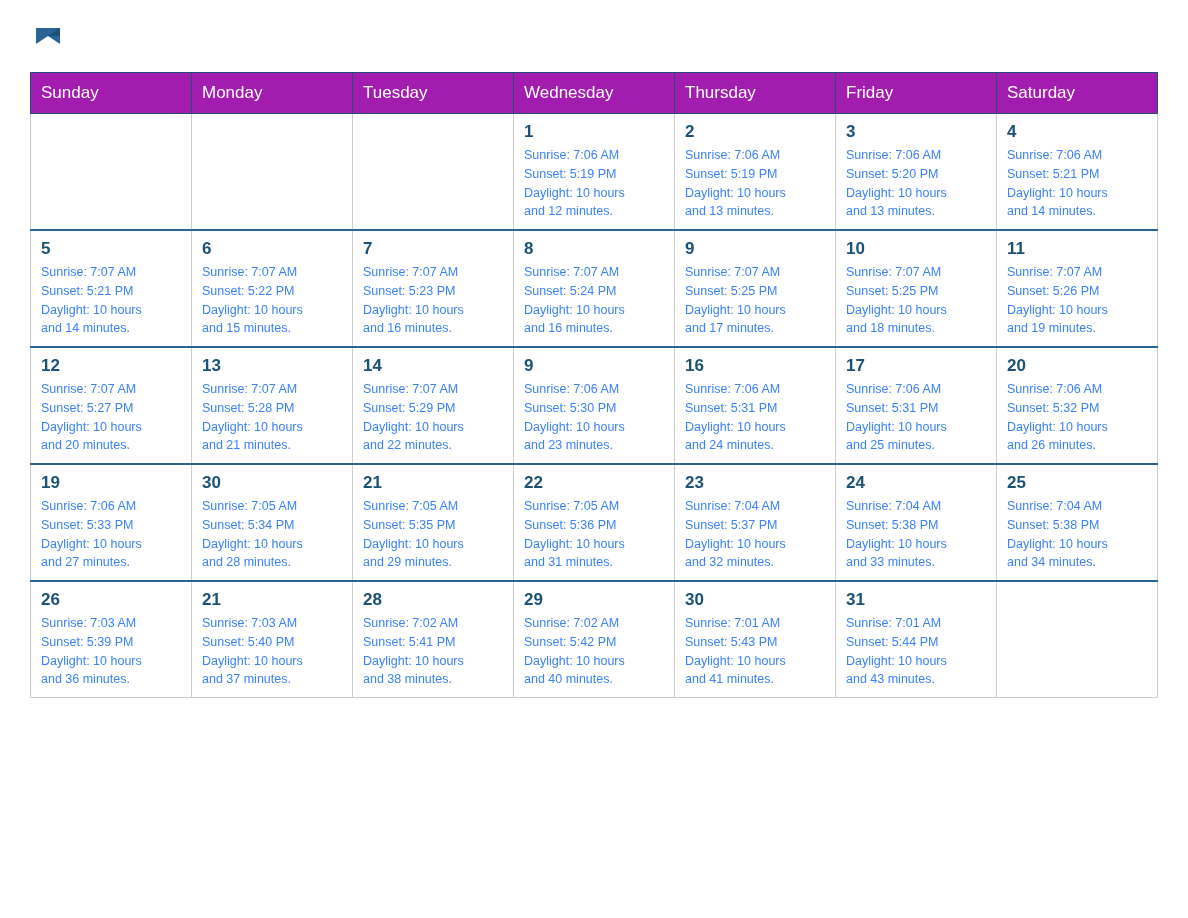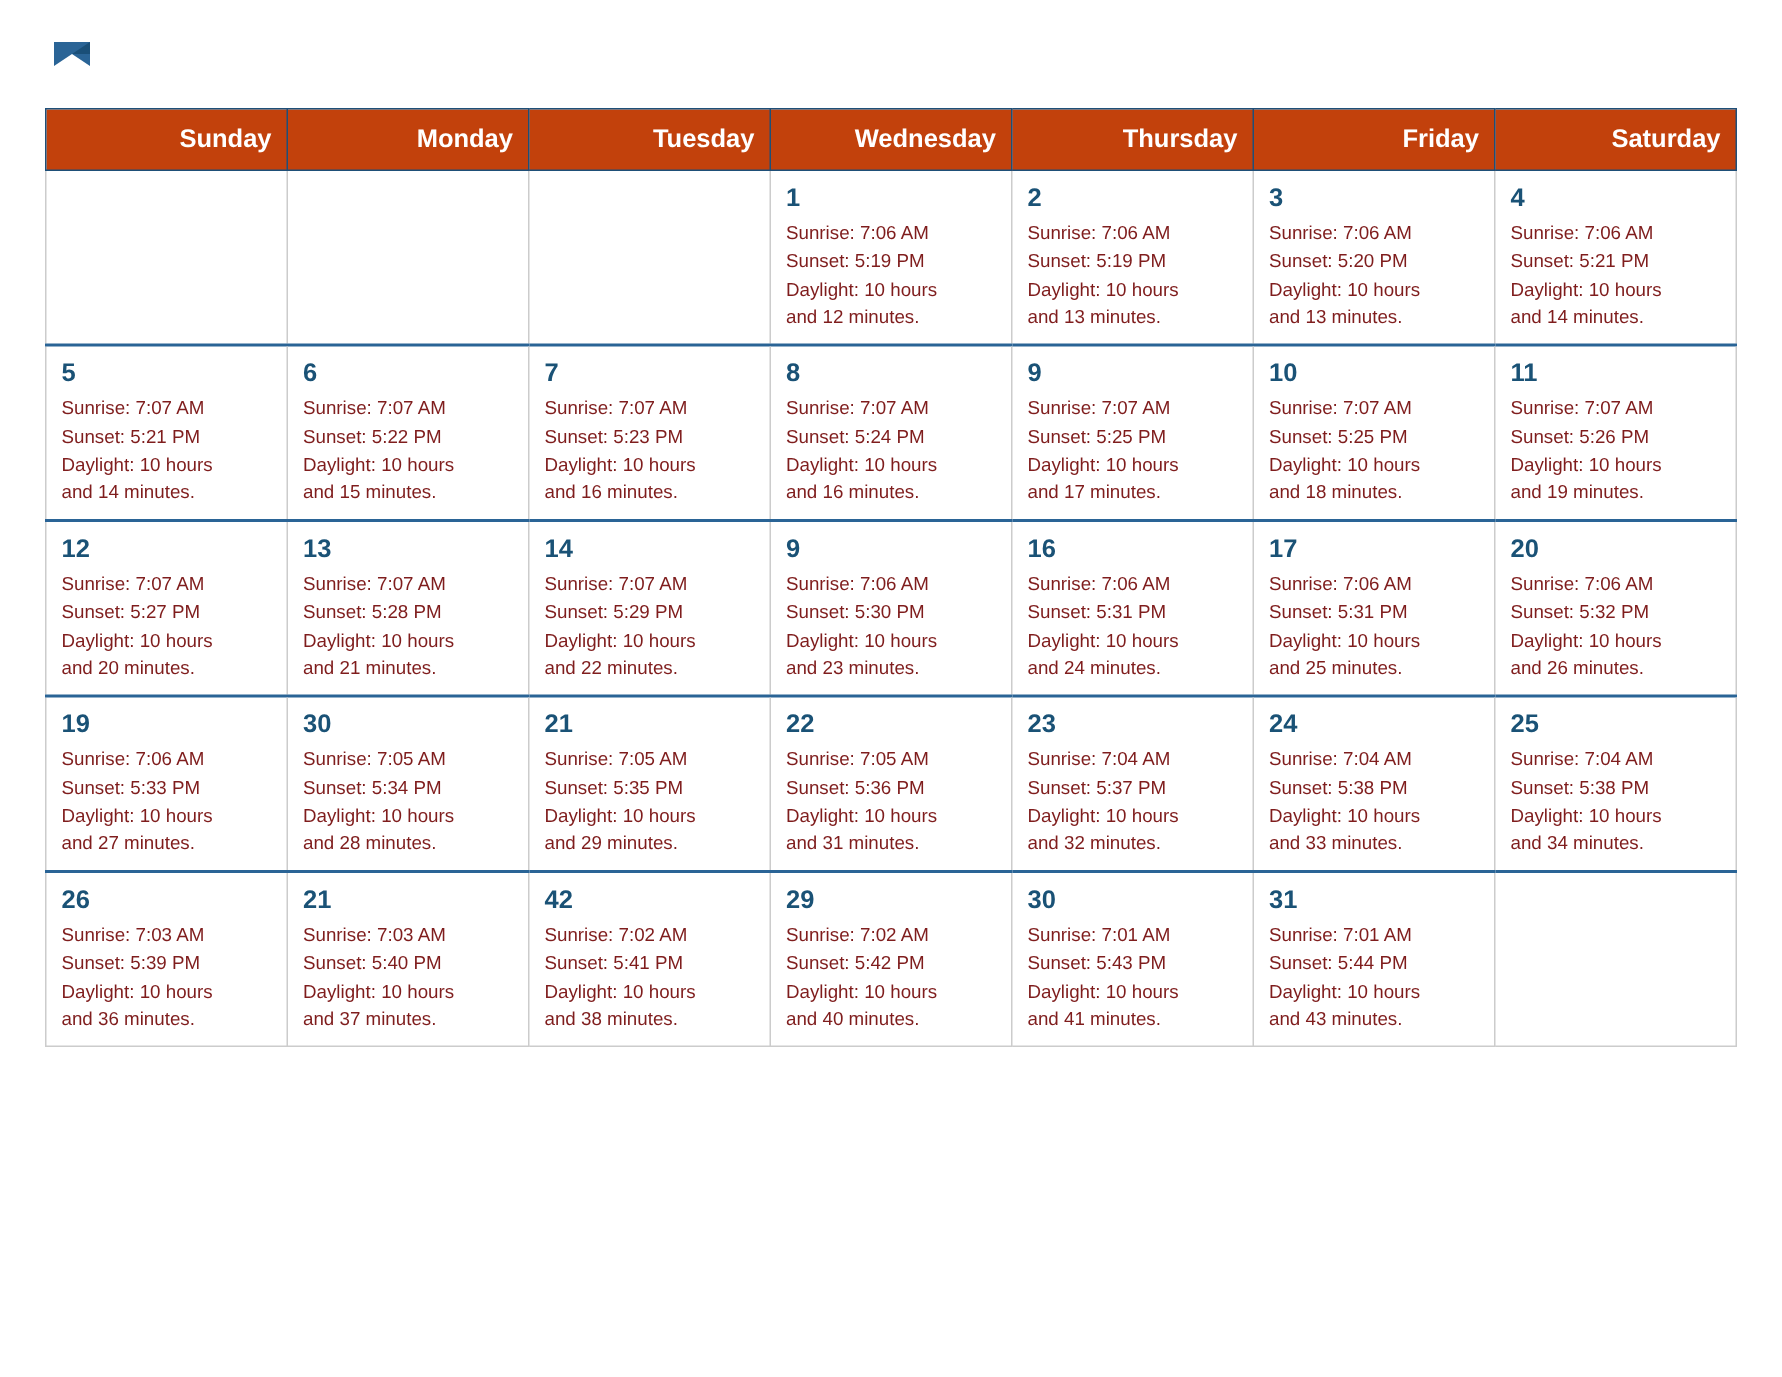--- a/index.html
+++ b/index.html
@@ -49,45 +49,45 @@
       font-size: 22px;
       color: #333;
       margin-top: 4px;
     }
     .calendar-table {
       width: 100%;
       border-collapse: collapse;
       border: 1px solid #ccc;
     }
     .calendar-table th {
-      background-color: #c2410c;
+      background-color: #a21caf;
       color: #fff;
       font-size: 17px;
-      font-weight: bold;
+      font-weight: normal;
       padding: 10px 10px;
-      text-align: right;
+      text-align: left;
       border: 1px solid #1e4f78;
     }
     .calendar-table td {
       vertical-align: top;
       padding: 8px 10px;
       border: 1px solid #ccc;
       width: 14.28%;
       height: 110px;
     }
     .day-number {
       font-size: 17px;
       font-weight: bold;
       color: #1a5276;
       display: block;
       margin-bottom: 4px;
     }
     .day-info {
       font-size: 12.5px;
-      color: #7f1d1d;
+      color: #3b82f6;
       line-height: 1.5;
     }
     .empty-cell {
       background: #fff;
     }
     .row-divider td {
       border-top: 2px solid #2a6496;
     }
   </style>
 </head>
@@ -235,21 +235,21 @@
       <tr class="row-divider">
         <td>
           <span class="day-number">26</span>
           <div class="day-info">Sunrise: 7:03 AM<br>Sunset: 5:39 PM<br>Daylight: 10 hours<br>and 36 minutes.</div>
         </td>
         <td>
           <span class="day-number">21</span>
           <div class="day-info">Sunrise: 7:03 AM<br>Sunset: 5:40 PM<br>Daylight: 10 hours<br>and 37 minutes.</div>
         </td>
         <td>
-          <span class="day-number">42</span>
+          <span class="day-number">28</span>
           <div class="day-info">Sunrise: 7:02 AM<br>Sunset: 5:41 PM<br>Daylight: 10 hours<br>and 38 minutes.</div>
         </td>
         <td>
           <span class="day-number">29</span>
           <div class="day-info">Sunrise: 7:02 AM<br>Sunset: 5:42 PM<br>Daylight: 10 hours<br>and 40 minutes.</div>
         </td>
         <td>
           <span class="day-number">30</span>
           <div class="day-info">Sunrise: 7:01 AM<br>Sunset: 5:43 PM<br>Daylight: 10 hours<br>and 41 minutes.</div>
         </td>

